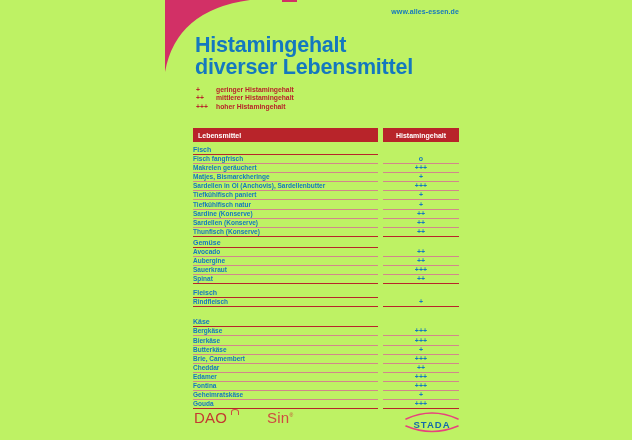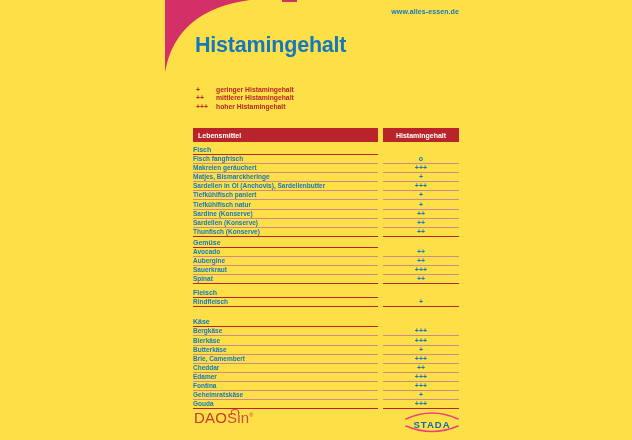--- a/index.html
+++ b/index.html
@@ -1,17 +1,17 @@
 <!DOCTYPE html>
 <html><head>
 <meta charset="utf-8">
 <style>
   html,body{margin:0;padding:0;background:#ffffff;}
   body{width:632px;height:440px;font-family:"Liberation Sans",sans-serif;-webkit-font-smoothing:antialiased;}
-  .canvas{position:relative;width:632px;height:440px;background:#fde047;overflow:hidden;}
+  .canvas{position:relative;width:632px;height:440px;background:#bef264;overflow:hidden;}
 
   
   .corner{position:absolute;left:160px;top:0;width:95px;height:75px;}
   .top-dash{position:absolute;left:282px;top:0;width:15px;height:2px;background:#d23066;}
 
   
   .site-url{position:absolute;left:340px;top:8px;width:119px;text-align:right;
     font-size:7px;font-weight:bold;color:#1478bf;letter-spacing:.1px;}
   .title{position:absolute;left:195px;top:34px;color:#1478bf;font-weight:bold;
     font-size:21.5px;line-height:22px;letter-spacing:-.2px;}
@@ -44,39 +44,40 @@
   .cell.name{width:185px;color:#1478bf;font-weight:bold;font-size:6.5px;}
   .cell.gapc{width:5px;border-bottom:none;}
   .cell.value{width:76px;justify-content:center;color:#1478bf;font-weight:bold;font-size:7px;}
   .row.last .cell{border-bottom:1.5px solid #b8242a;}
   .row.last .cell.gapc{border-bottom:none;}
 
   
   .daosin{position:absolute;left:194px;top:409px;font-size:15px;color:#c43a31;
     letter-spacing:.2px;white-space:nowrap;}
   .daosin .dao{font-weight:normal;}
-  .daosin .sin{font-weight:normal;color:#cf4b41;}
+  .daosin .sin{font-weight:normal;color:#cf4b41;margin-left:40px;}
   .daosin .reg{font-size:5px;vertical-align:super;}
   .daosin .i-arc{position:absolute;left:37px;top:0;width:6px;height:5px;
     border:1px solid #cf4b41;border-bottom:none;border-radius:50% 50% 0 0;}
   .stada{position:absolute;left:403px;top:406px;width:58px;height:32px;}
 </style>
 </head>
 <body>
 
 <div class="canvas">
 
   <svg class="corner" viewBox="0 0 95 75" xmlns="http://www.w3.org/2000/svg">
     <path d="M 5,0 L 90,0 Q 16,10 5,72 Z" fill="#d23066"></path>
   </svg>
   <div class="top-dash"></div>
 
   <div class="site-url">www.alles-essen.de</div>
   <div class="title">
     <div>Histamingehalt</div>
+    <div>diverser Lebensmittel</div>
   </div>
 
   <div class="legend">
     <div>
       <span class="sym">+</span><span>geringer Histamingehalt</span>
     </div>
     <div>
       <span class="sym">++</span><span>mittlerer Histamingehalt</span>
     </div>
     <div>

